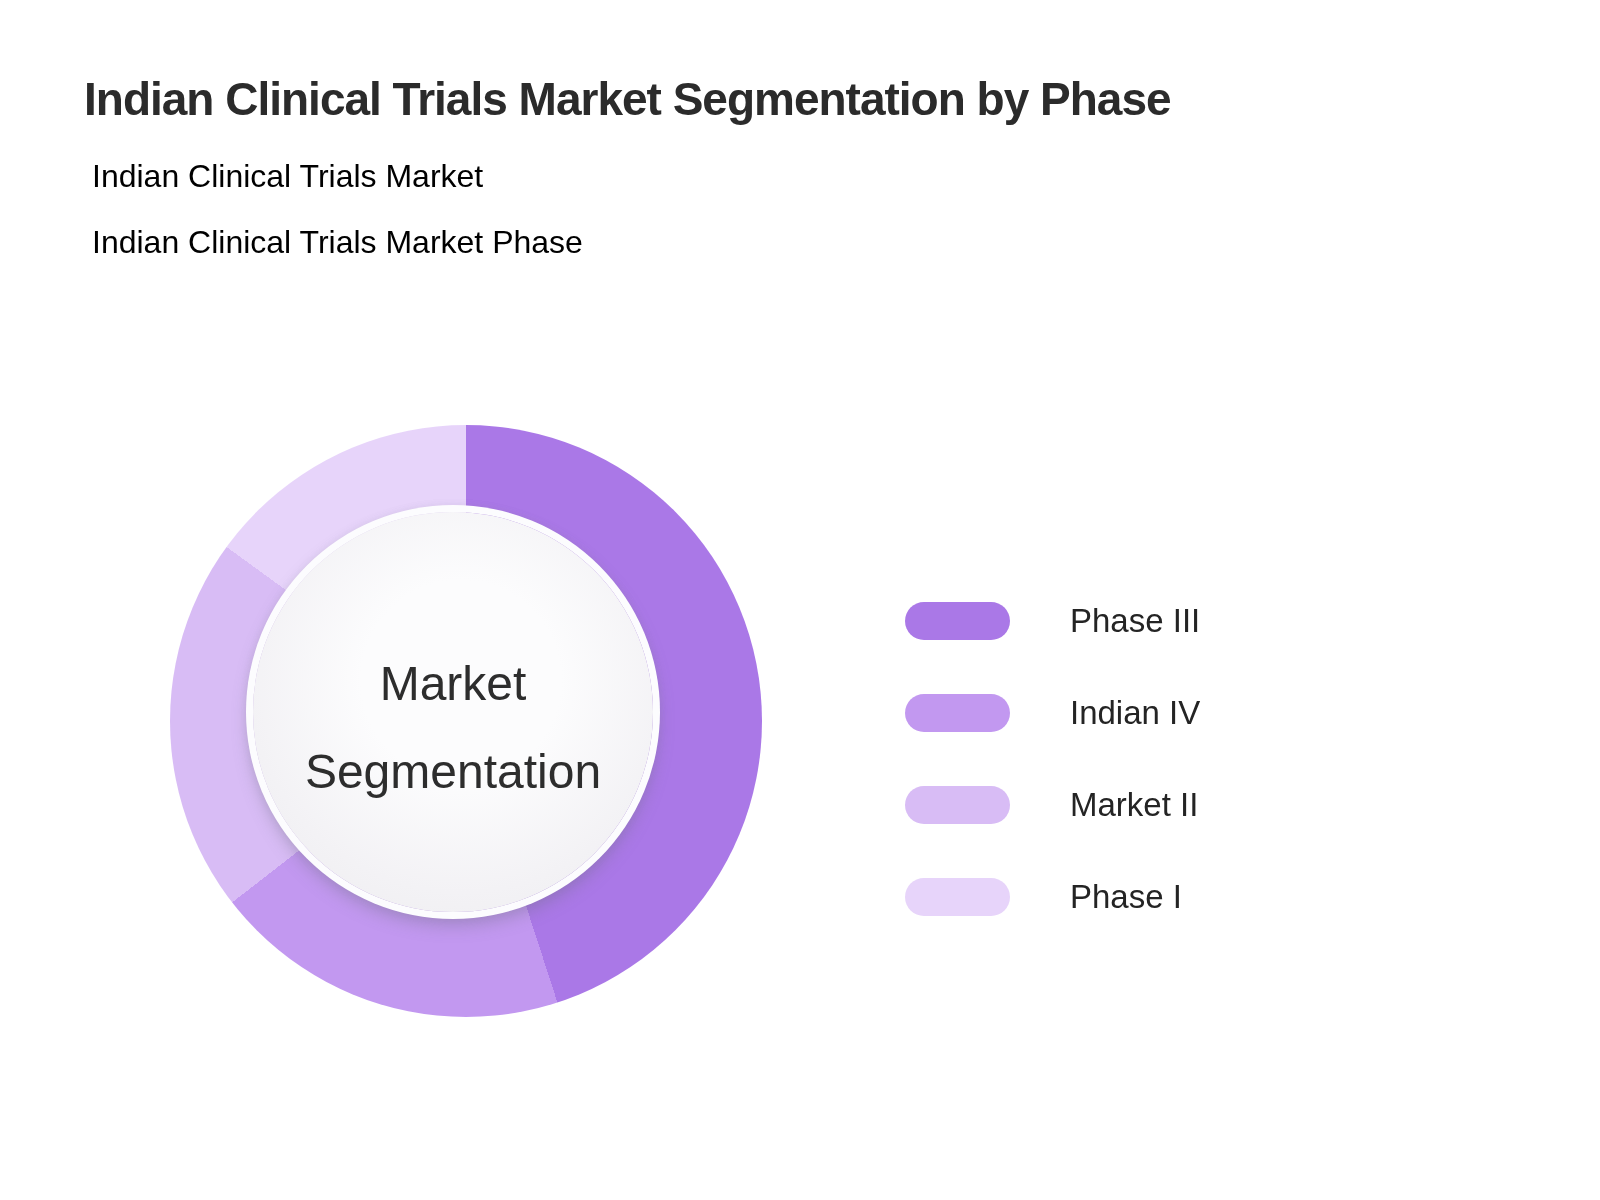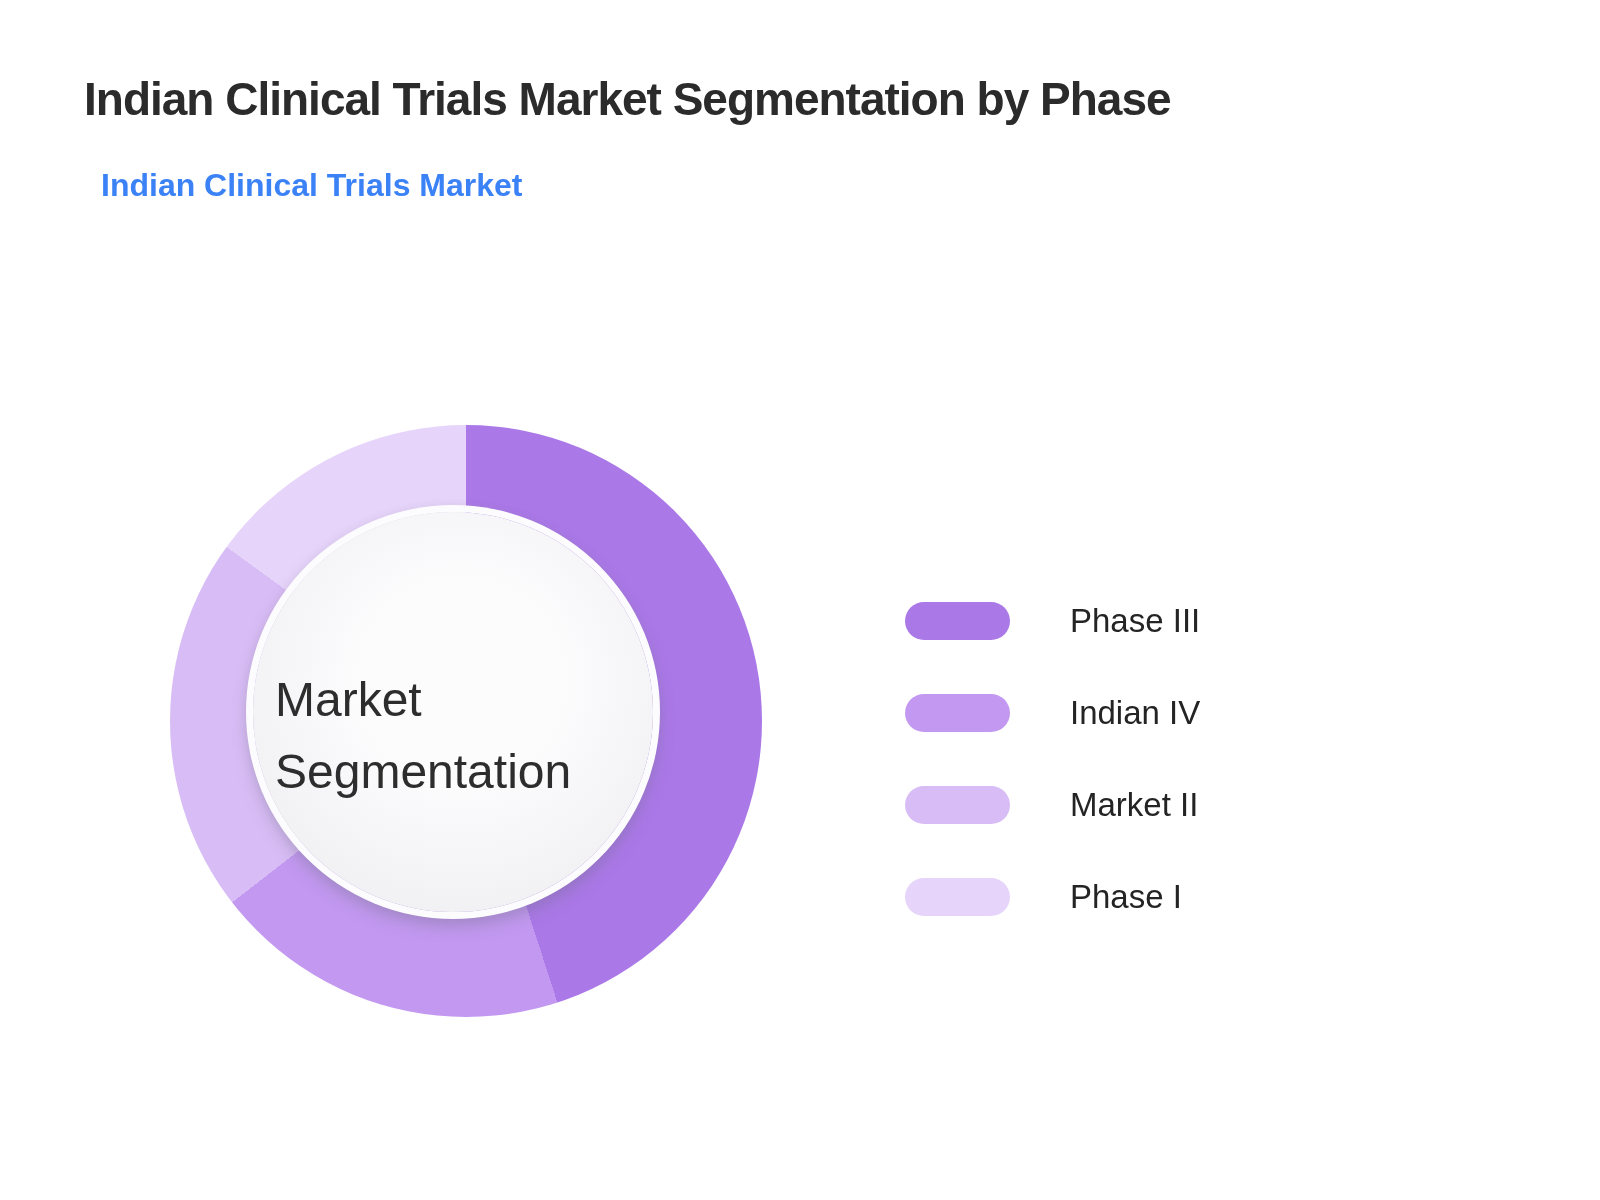--- a/index.html
+++ b/index.html
@@ -22,24 +22,24 @@
     margin: 0;
     font-size: 46px;
     font-weight: 700;
     letter-spacing: -1px;
     color: #2b2b2b;
     white-space: nowrap;
   }
   .sub {
     position: absolute;
     left: 84px;
-    margin: 17px;
+    margin: 8px;
     font-size: 32px;
-    font-weight: 700;
-    color: #3b82f6;
+    font-weight: 400;
+    color: #000000;
     white-space: nowrap;
   }
   .sub1 { top: 150px; }
   .sub2 { top: 216px; }
 
   
   .donut {
     position: absolute;
     left: 170px;
     top: 425px;
@@ -62,25 +62,24 @@
       0 0 7px 7px rgba(140, 140, 155, 0.12);
   }
   .center-label {
     position: absolute;
     left: 0;
     top: 50%;
     width: 100%;
     transform: translateY(calc(-50% + 16px));
     padding: 0 22px;
     box-sizing: border-box;
-    text-align: left;
+    text-align: center;
     font-size: 48px;
-    line-height: 72px;
+    line-height: 88px;
     color: #2d2d2d;
-    margin-top: 8px;
   }
 
   
   .legend {
     position: absolute;
     left: 905px;
     top: 602px;
     list-style: none;
     margin: 0;
     padding: 0;
@@ -104,20 +103,21 @@
     color: #242424;
     white-space: nowrap;
   }
 </style>
 </head>
 <body>
 
 <div class="canvas">
   <h1 class="title">Indian Clinical Trials Market Segmentation by Phase</h1>
   <p class="sub sub1">Indian Clinical Trials Market</p>
+  <p class="sub sub2">Indian Clinical Trials Market Phase</p>
 
   <div class="donut" id="donut" style="background: conic-gradient(rgb(170, 120, 231) 0%, rgb(170, 120, 231) 45%, rgb(194, 152, 240) 45%, rgb(194, 152, 240) 64.5%, rgb(216, 188, 245) 64.5%, rgb(216, 188, 245) 85%, rgb(231, 212, 250) 85%, rgb(231, 212, 250) 100%);">
     <div class="hole">
       <div class="center-label">Market Segmentation</div>
     </div>
   </div>
 
   <ul class="legend" id="legend">
       <li class="legend-row">
         <span class="swatch" style="background: rgb(170, 120, 231);"></span>

